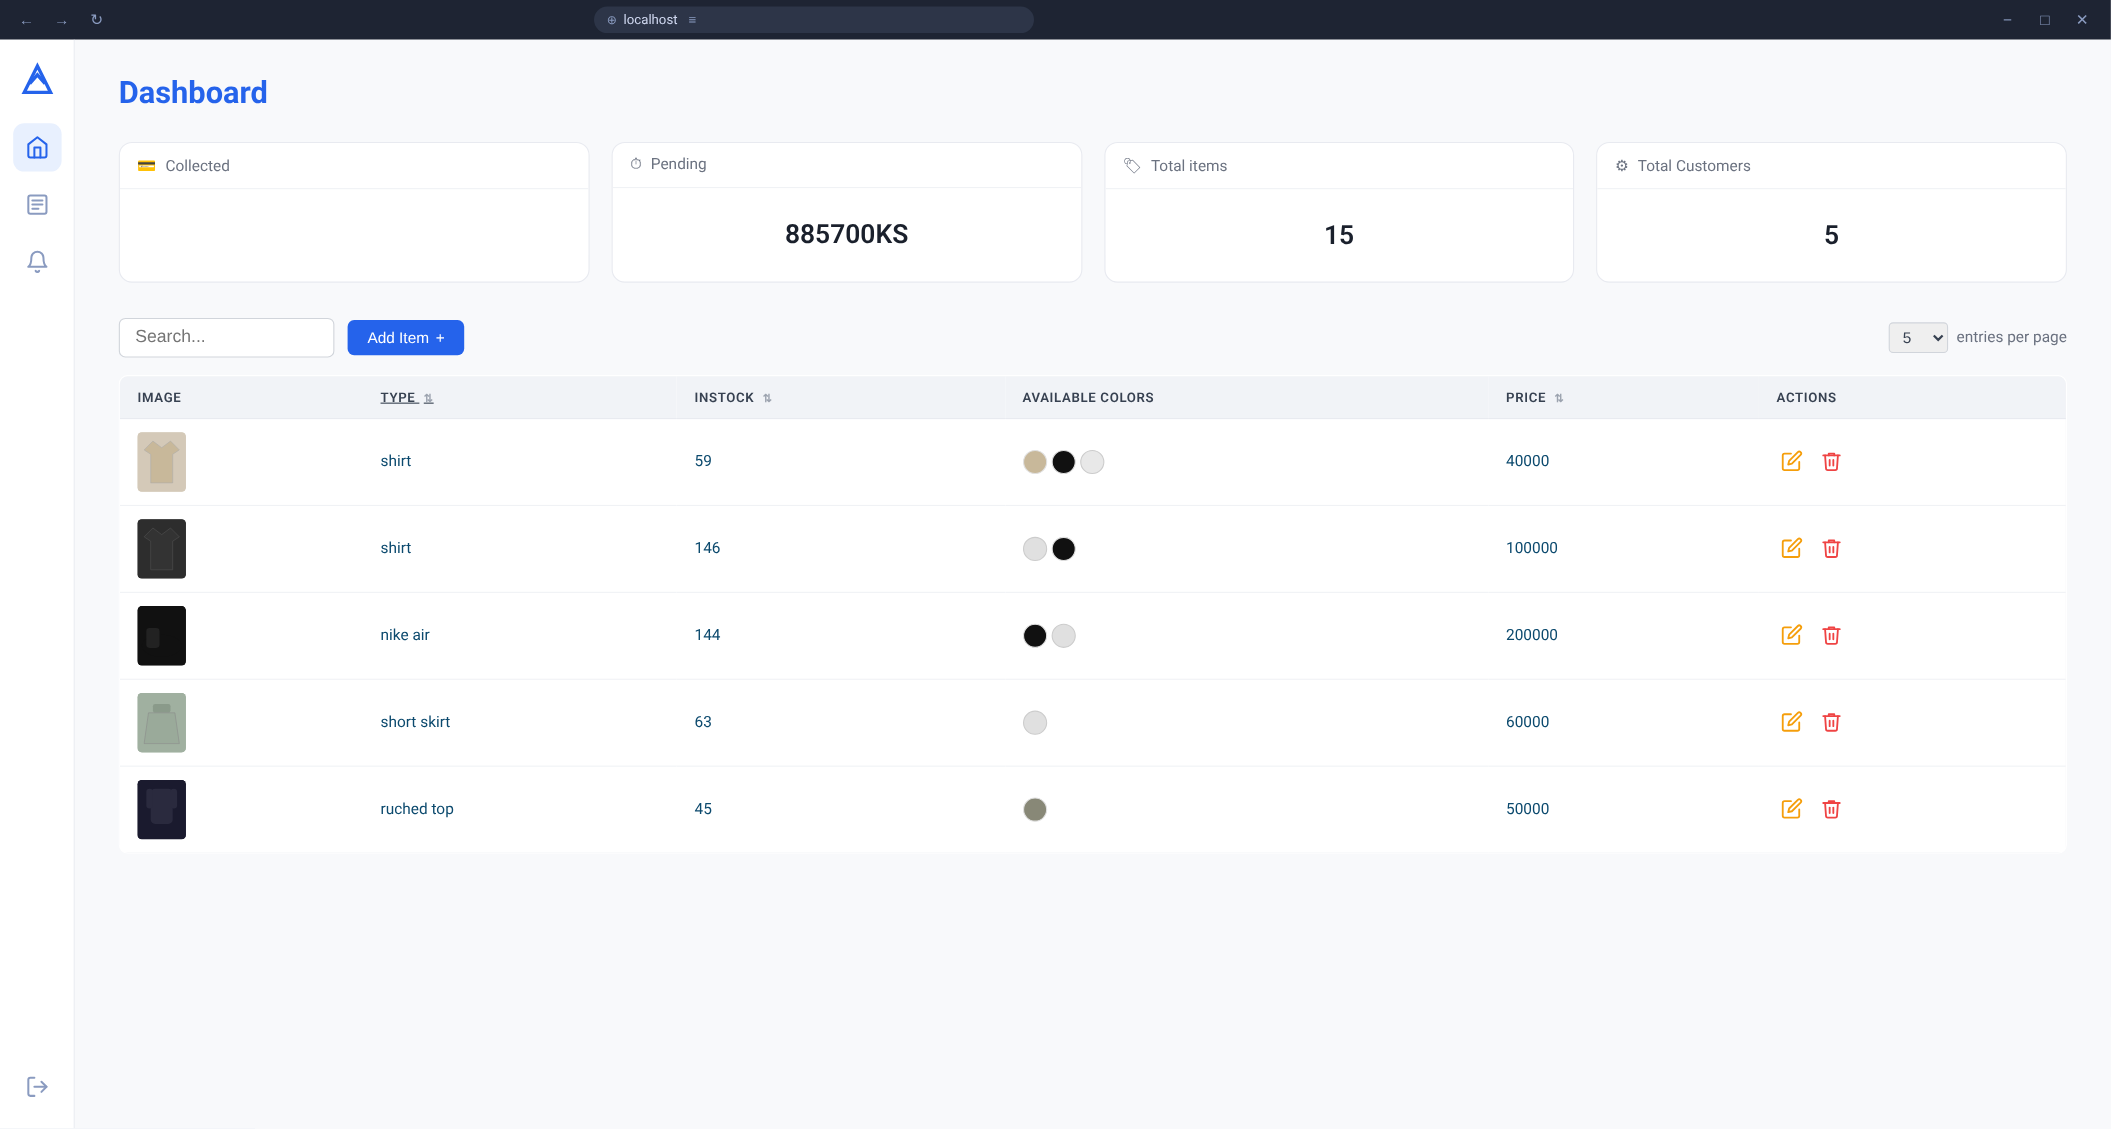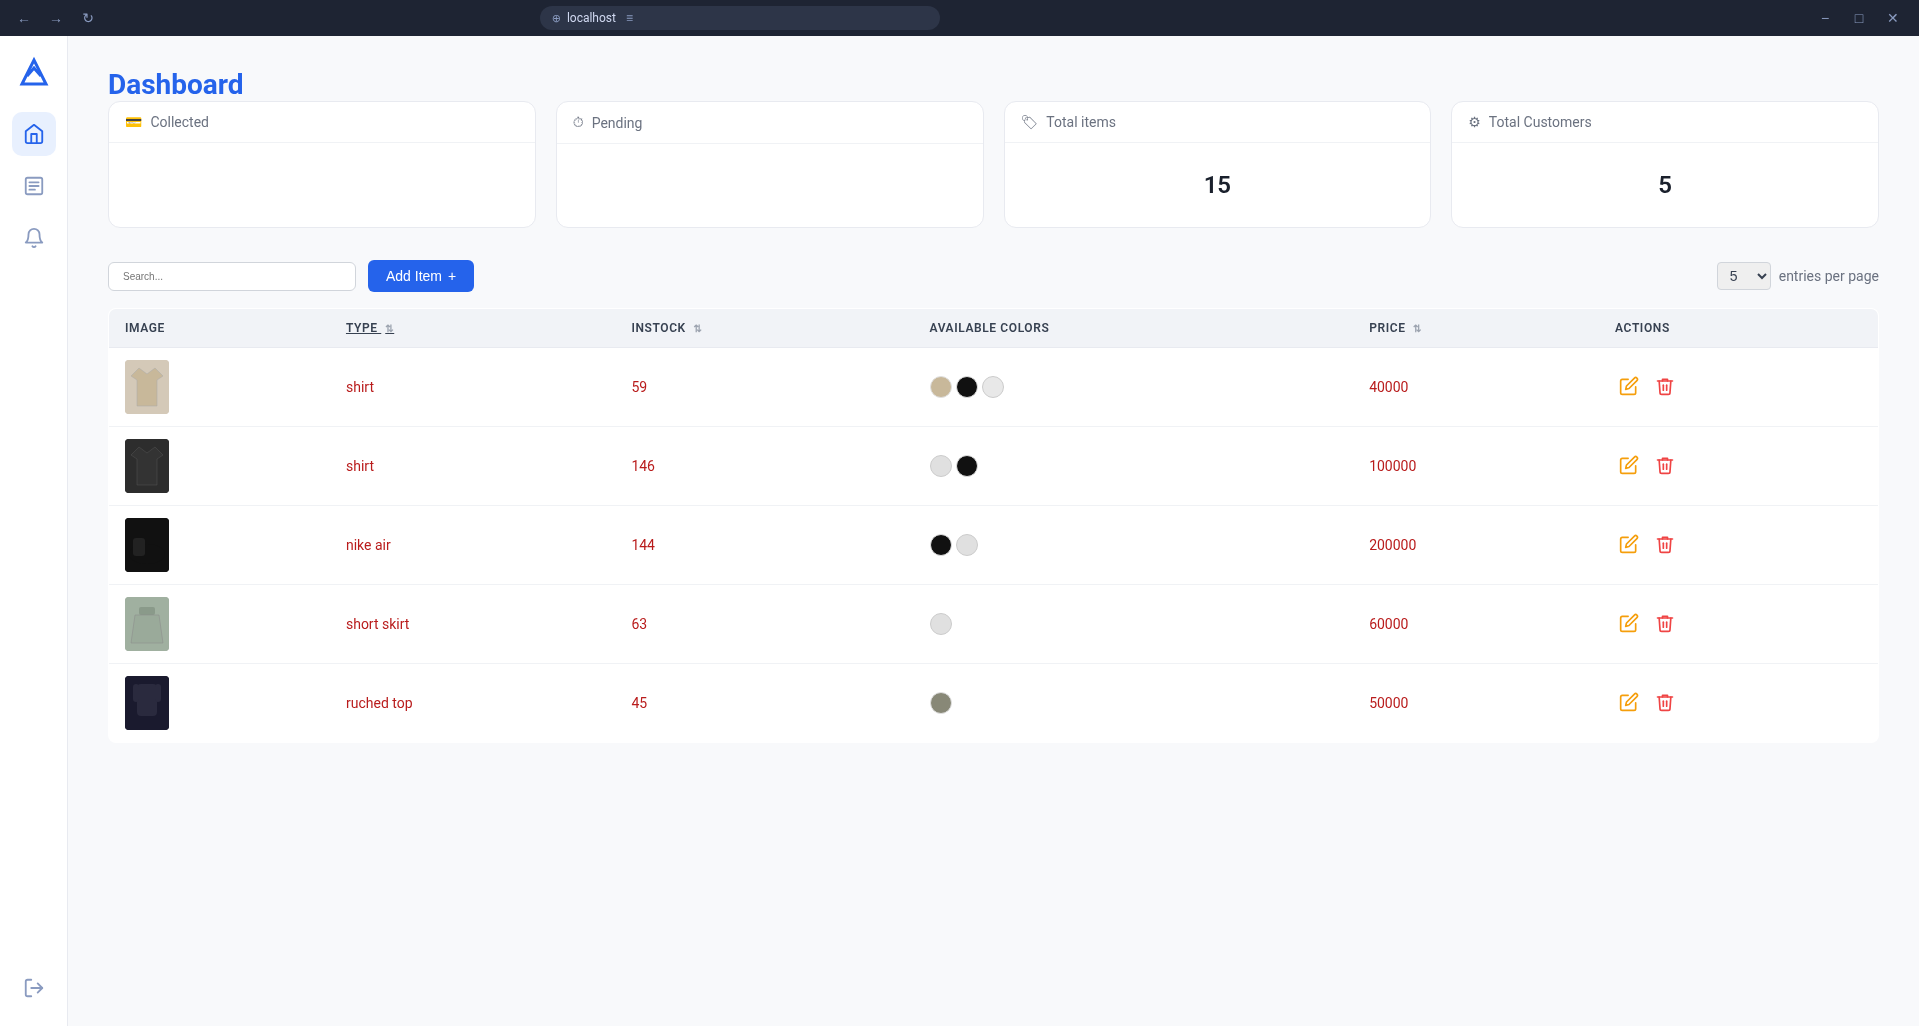--- a/index.html
+++ b/index.html
@@ -95,20 +95,21 @@
       flex: 1;
       padding: 32px 40px;
       overflow-y: auto;
       background: #f8f9fb;
     }
 
     .page-title {
       font-size: 28px;
       font-weight: 700;
       color: #2563eb;
+      margin-bottom: 28px;
     }
 
     
     .stats-grid {
       display: grid;
       grid-template-columns: repeat(4, 1fr);
       gap: 20px;
       margin-bottom: 32px;
     }
     .stat-card {
@@ -145,23 +146,23 @@
     .table-toolbar {
       display: flex;
       align-items: center;
       gap: 12px;
       margin-bottom: 16px;
     }
     .search-input {
       padding: 8px 14px;
       border: 1px solid #d1d5db;
       border-radius: 6px;
-      font-size: 10px;
+      font-size: 16px;
       color: #6b7280;
-      width: 248px;
+      width: 196px;
       outline: none;
     }
     .add-btn {
       background: #2563eb;
       color: #fff;
       border: none;
       border-radius: 6px;
       padding: 8px 18px;
       font-size: 14px;
       font-weight: 500;
@@ -204,21 +205,21 @@
       font-weight: 600;
       color: #374151;
       letter-spacing: 0.05em;
       text-transform: uppercase;
       border-bottom: 1px solid #e8eaf0;
     }
     .data-table td {
       padding: 12px 16px;
       border-bottom: 1px solid #f0f2f5;
       font-size: 14px;
-      color: #b91c1c;
+      color: #0c4a6e;
       vertical-align: middle;
     }
     .data-table tr:last-child td { border-bottom: none; }
 
     .sort-icon { font-size: 10px; color: #9ca3af; margin-left: 4px; }
 
     .item-image {
       width: 44px;
       height: 54px;
       object-fit: cover;
@@ -352,20 +353,23 @@
           <span>💳</span>
           <span>Collected</span>
         </div>
       </div>
 
       <div class="stat-card">
         <div class="stat-card-header">
           <span>⏱</span>
           <span>Pending</span>
         </div>
+        <div class="stat-card-body">
+          <div class="stat-value">885700KS</div>
+        </div>
       </div>
 
       <div class="stat-card">
         <div class="stat-card-header">
           <span>🏷</span>
           <span>Total items</span>
         </div>
         <div class="stat-card-body">
           <div class="stat-value">15</div>
         </div>

